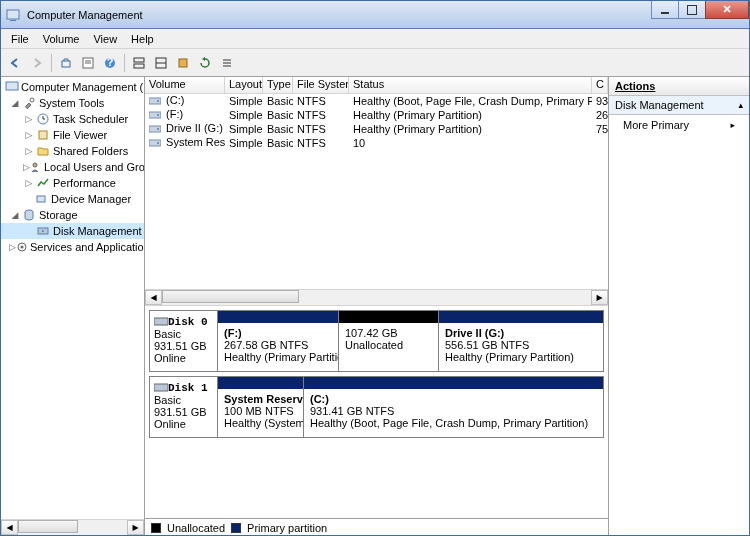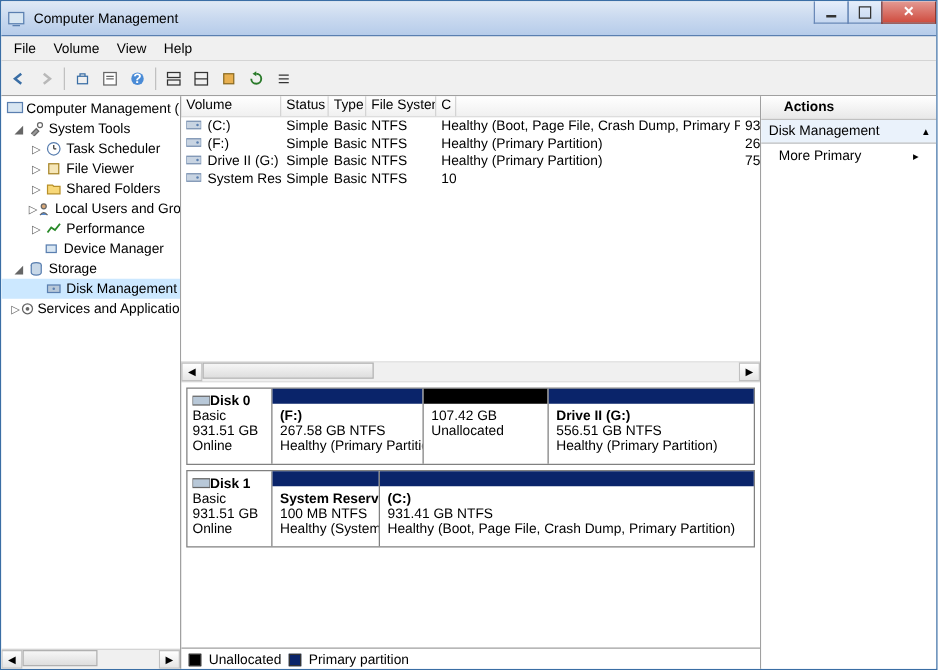--- a/index.html
+++ b/index.html
@@ -43,33 +43,33 @@
 .vicon{width:14px;height:12px;display:inline-block;vertical-align:middle;}
 
 .hscroll{height:17px;background:#f0f0f0;border-top:1px solid #d4d4d4;border-bottom:1px solid #d4d4d4;display:flex;align-items:center;}
 .hscroll .arrow{width:17px;height:15px;background:linear-gradient(#fff,#e5e5e5);border:1px solid #c0c0c0;display:flex;align-items:center;justify-content:center;font-size:8px;}
 .hscroll .track{flex:1;height:15px;background:#f0f0f0;position:relative;}
 .hscroll .thumb{position:absolute;height:13px;top:0;background:linear-gradient(#f6f6f6,#dedede);border:1px solid #b0b0b0;}
 
 .disks { flex: 1; overflow-y:auto; overflow-x:hidden; background:#fff;}
 .disk { display: flex; border: 1px solid #808080; margin: 4px; min-height: 62px; }
 .disk-label { width: 68px; border-right: 1px solid #808080; padding: 4px; }
-.disk-label b { font-weight: bold; }
+.disk-label b { font-weight: bold; font-family: Liberation Mono, monospace; }
 .dicon{display:inline-block;width:14px;height:10px;vertical-align:middle;}
 .disk-parts { flex: 1; display: flex; }
 .part { border-left: 1px solid #808080; display:flex; flex-direction:column; }
 .part:first-child { border-left:none; }
 .part-bar { height: 12px; }
 .part-body { padding: 4px 6px; flex:1; overflow:hidden; white-space:nowrap;}
 
 .legend { height: 18px; border-top: 1px solid #a0a0a0; display: flex; align-items: center; padding: 0 6px; gap: 6px; background:#fff;}
 .lsw { width: 10px; height: 10px; display: inline-block; border:1px solid #333;}
 
 .actions { width: 140px; background: #fff; }
-.actions .ah { background: linear-gradient(#fff,#e8e8e8); border-bottom: 1px solid #c0c0c0; padding: 3px 18px; font-weight: bold; }
+.actions .ah { background: linear-gradient(#fff,#e8e8e8); border-bottom: 1px solid #c0c0c0; padding: 3px 6px; font-weight: bold; text-decoration: underline; }
 .actions .sub { background: #eaf2fb; border-bottom: 1px solid #c0c0c0; padding: 3px 6px; display:flex; justify-content:space-between; align-items:center;}
 .actions .item { padding: 4px 14px; display:flex; justify-content:space-between; align-items:center;}
 
 .tree .hscroll-t{position:absolute;bottom:0;left:0;right:0;}
 
 svg{display:block;}
 </style>
 </head>
 <body>
 
@@ -273,23 +273,24 @@
           <div class="thumb" style="left:0;width:55%"></div>
         </div>
       <div class="arrow">▶</div>
     </div>
   </div>
 
   <div class="center">
 
     <div class="vol-header">
       <div class="vh" style="width:80px">Volume</div>
-      <div class="vh" style="width:38px">Status</div>
+      <div class="vh" style="width:38px">Layout</div>
       <div class="vh" style="width:30px">Type</div>
       <div class="vh" style="width:56px">File System</div>
+      <div class="vh" style="flex:1">Status</div>
       <div class="vh" style="width:16px">C</div>
     </div>
     <div class="vol-rows" id="vol-rows">
         <div class="vrow">
           <div class="vc" style="width:80px"><span class="vicon"><svg width="12" height="10">
                 <rect x="0" y="2" width="12" height="6" fill="#c8d4e2" stroke="#7890b0"></rect>
                 <circle cx="9" cy="5" r="1" fill="#5a7fb0"></circle>
               </svg></span> <span>(C:)</span></div>
           <div class="vc" style="width:38px">Simple</div>
           <div class="vc" style="width:30px">Basic</div>

